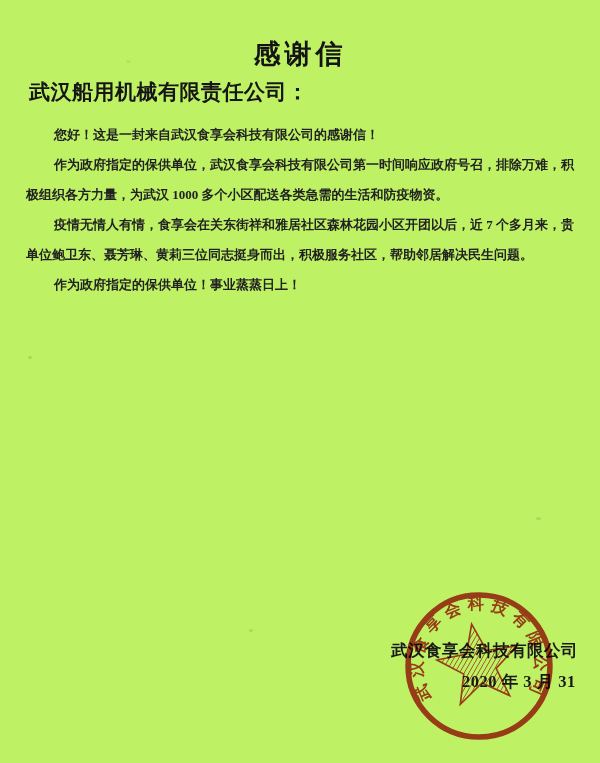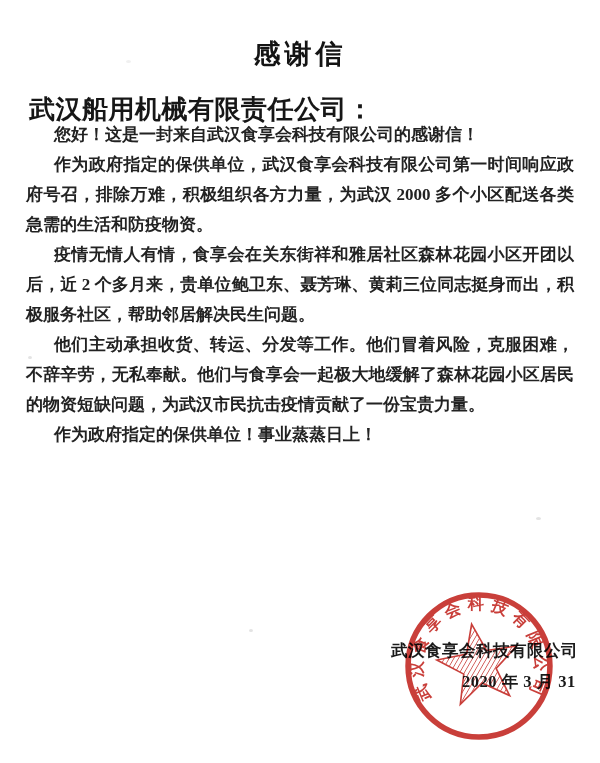--- a/index.html
+++ b/index.html
@@ -5,51 +5,51 @@
   html, body {
     margin: 0;
     padding: 0;
     background: #e8e8e8;
   }
   .page {
     position: relative;
     width: 600px;
     height: 763px;
     margin: 0 auto;
-    background: #ffffff;
+    background: #bef264;
     overflow: hidden;
     font-family: "Liberation Serif", "DejaVu Serif", serif;
     color: #1b1b1b;
   }
   .letter-title {
     position: absolute;
     top: 36px;
     left: 0;
     right: 0;
     text-align: center;
     font-size: 27px;
     font-weight: bold;
     letter-spacing: 4px;
     color: #141414;
   }
   .recipient {
     position: absolute;
-    top: 92px;
+    top: 78px;
     left: 29px;
-    font-size: 26px;
+    font-size: 21px;
     font-weight: bold;
     letter-spacing: 0.5px;
     color: #161616;
   }
   .body-text {
     position: absolute;
     top: 120px;
     left: 26px;
     width: 548px;
-    font-size: 17px;
+    font-size: 13px;
     line-height: 30px;
     font-weight: 600;
     text-align: justify;
     color: #222;
   }
   .body-text p {
     margin: 0;
     text-indent: 28px;
   }
   .signature {
@@ -98,23 +98,22 @@
 <body>
 
 <div class="page">
 
   <div class="letter-title">感谢信</div>
 
   <div class="recipient">武汉船用机械有限责任公司：</div>
 
   <div class="body-text">
     <p>您好！这是一封来自武汉食享会科技有限公司的感谢信！</p>
-    <p>作为政府指定的保供单位，武汉食享会科技有限公司第一时间响应政府号召，排除万难，积极组织各方力量，为武汉 2000 多个小区配送各类急需的生活和防疫物资。</p>
-    <p>疫情无情人有情，食享会在关东街祥和雅居社区森林花园小区开团以后，近 2 个多月来，贵单位鲍卫东、聂芳琳、黄莉三位同志挺身而出，积极服务社区，帮助邻居解决民生问题。</p>
-    <p>他们主动承担收货、转运、分发等工作。他们冒着风险，克服困难，不辞辛劳，无私奉献。他们与食享会一起极大地缓解了森林花园小区居民的物资短缺问题，为武汉市民抗击疫情贡献了一份宝贵力量。</p>
+    <p>作为政府指定的保供单位，武汉食享会科技有限公司第一时间响应政府号召，排除万难，积极组织各方力量，为武汉 1000 多个小区配送各类急需的生活和防疫物资。</p>
+    <p>疫情无情人有情，食享会在关东街祥和雅居社区森林花园小区开团以后，近 7 个多月来，贵单位鲍卫东、聂芳琳、黄莉三位同志挺身而出，积极服务社区，帮助邻居解决民生问题。</p>
     <p>作为政府指定的保供单位！事业蒸蒸日上！</p>
   </div>
 
   <div class="signature">武汉食享会科技有限公司</div>
 
   <div class="date">2020 年 3 月 31</div>
 
   <svg class="seal" viewBox="0 0 150 150">
     <defs>
       <pattern id="hatch" width="4" height="4" patternUnits="userSpaceOnUse" patternTransform="rotate(40)">

